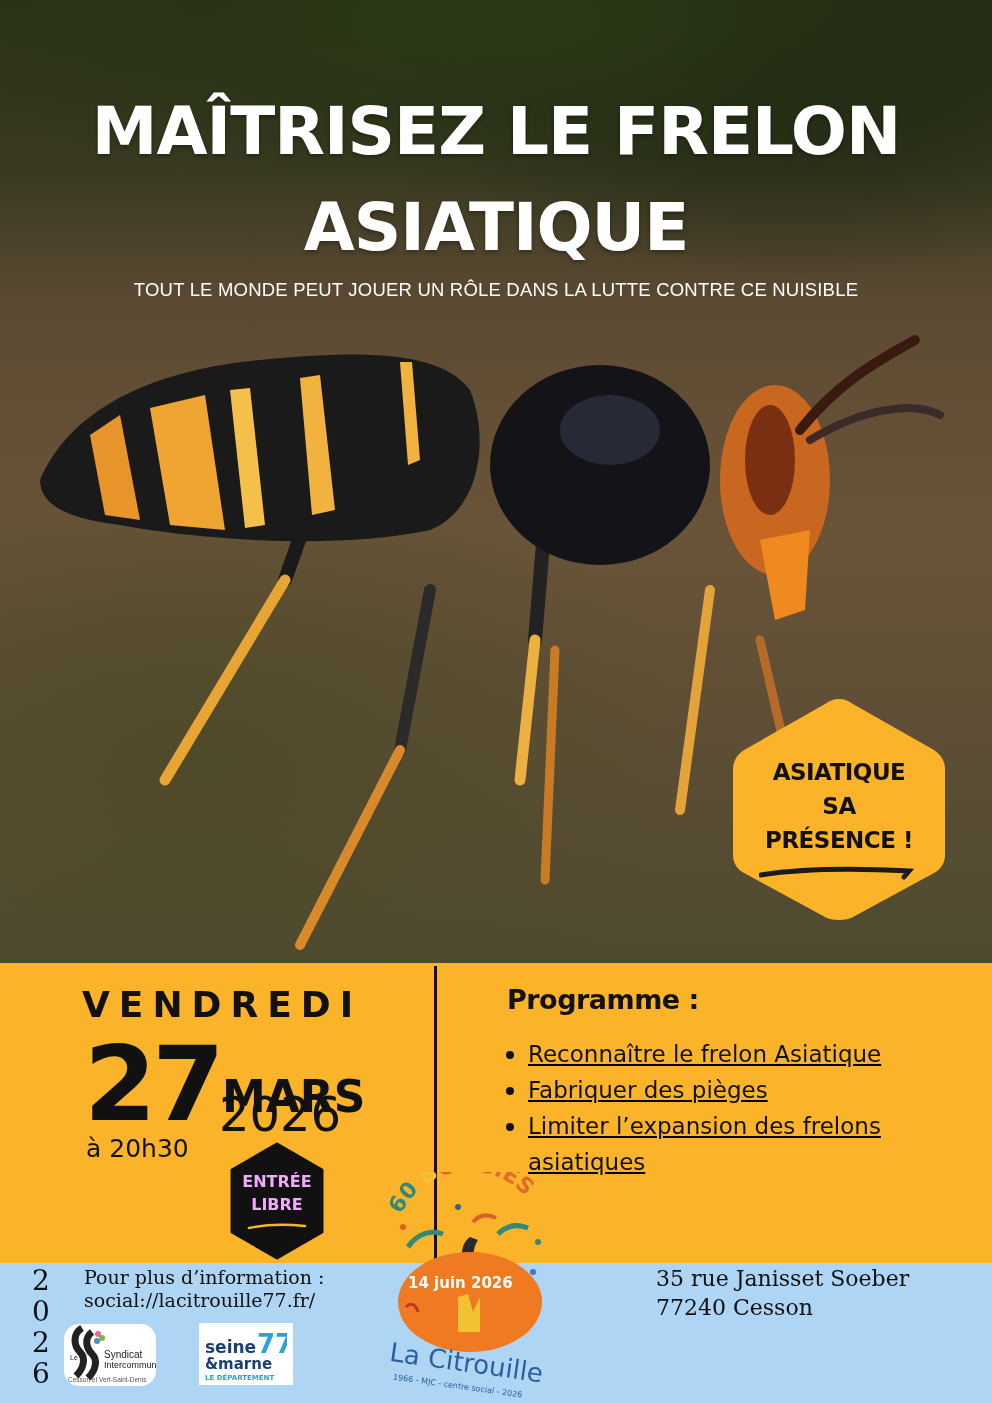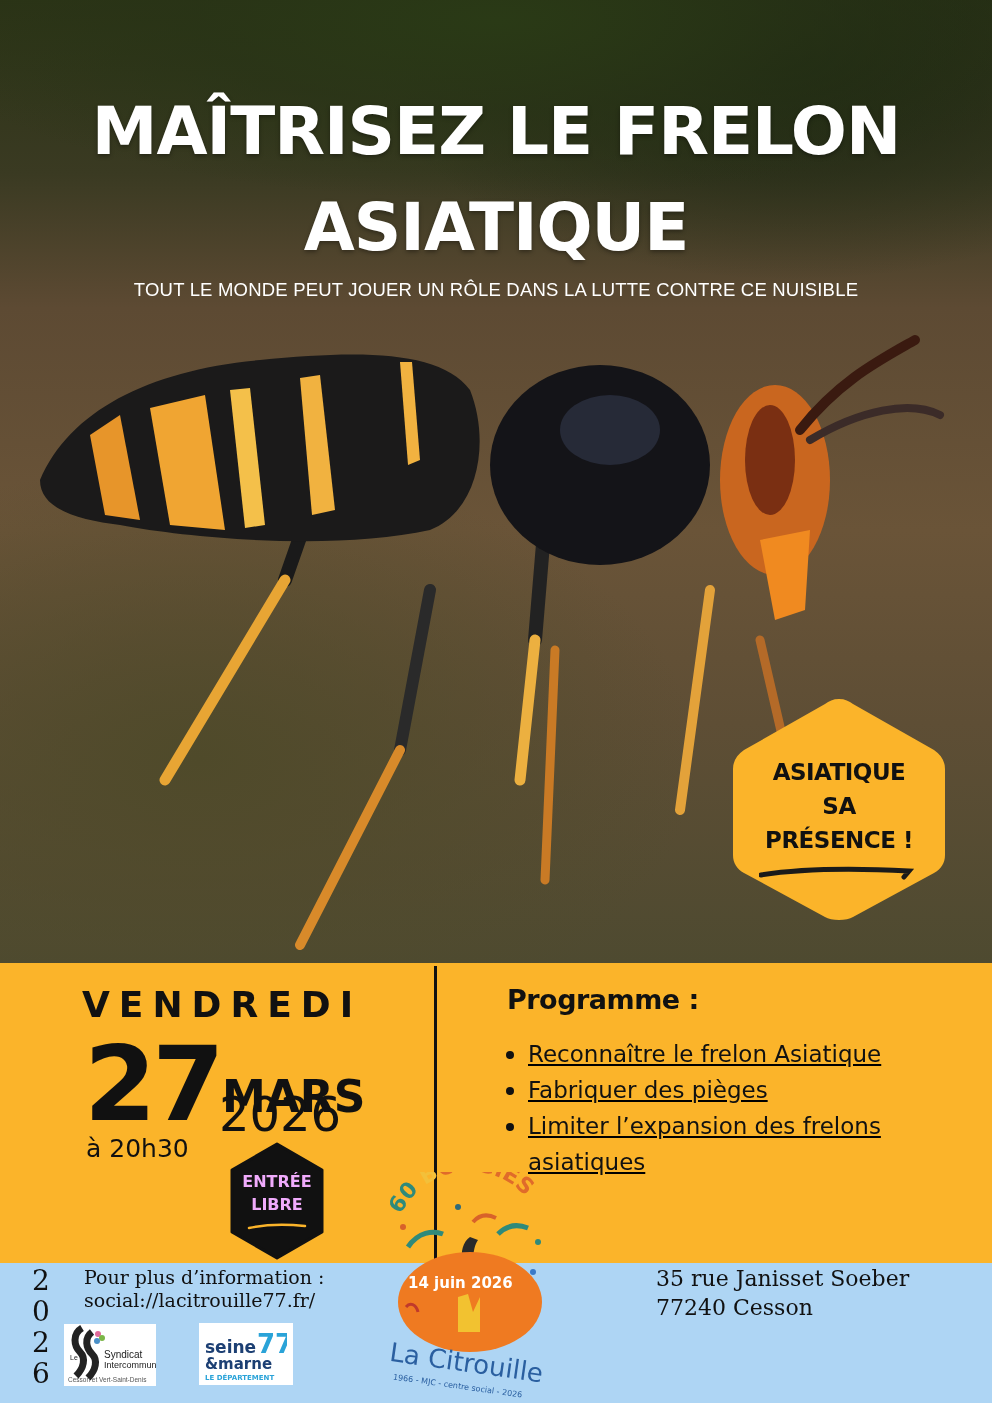--- a/index.html
+++ b/index.html
@@ -28,21 +28,21 @@
   .time{position:absolute;left:86px;top:1134px;font-family:"DejaVu Sans",sans-serif;font-size:25px;color:#111;}
   .entree{position:absolute;left:227px;top:1142px;width:100px;height:118px;}
   .entree .txt{position:absolute;left:0;top:28px;width:100px;text-align:center;color:#f0abfc;font-weight:bold;font-size:16px;line-height:23px;font-family:"DejaVu Sans",sans-serif;}
   .prog-title{position:absolute;left:507px;top:984px;font-family:"DejaVu Sans",sans-serif;font-weight:bold;font-size:27px;color:#111;letter-spacing:-0.5px;}
   .prog-list{position:absolute;left:503px;top:1036px;margin:0;padding:0;list-style:none;width:440px;text-decoration:underline;}
   .prog-list li{position:relative;padding-left:25px;font-family:"DejaVu Sans",sans-serif;font-size:23px;line-height:36px;color:#111;}
   .prog-list li .dot{position:absolute;left:3px;top:15px;width:8px;height:8px;border-radius:50%;background:#111;}
   .footer{position:absolute;left:0;top:1263px;width:992px;height:140px;background:#aed5f4;}
   .vyear{position:absolute;left:30px;top:1265px;width:22px;font-family:"DejaVu Serif",serif;font-size:28px;line-height:31px;color:#111;text-align:center;}
   .info{position:absolute;left:84px;top:1266px;width:290px;font-family:"DejaVu Serif",serif;font-size:19px;line-height:23px;color:#111;}
-  .logo-sic{position:absolute;left:64px;top:1324px;width:92px;height:62px;background:#fff;}
+  .logo-sic{position:absolute;left:64px;top:1324px;width:92px;height:62px;background:#fff;border-radius:15px;}
   .logo-sm{position:absolute;left:199px;top:1323px;width:94px;height:62px;background:#fff;}
   .addr{position:absolute;left:656px;top:1264px;font-family:"DejaVu Serif",serif;font-size:22px;line-height:29px;color:#111;}
   .contact{position:absolute;left:656px;top:1339px;font-family:"DejaVu Serif",serif;font-size:22px;line-height:29px;color:#111;}
   .badge60{position:absolute;left:378px;top:1172px;width:180px;height:228px;}
 </style>
 </head>
 <body>
 
 <div class="hero">
   <div class="title l1">MAÎTRISEZ LE FRELON</div>

